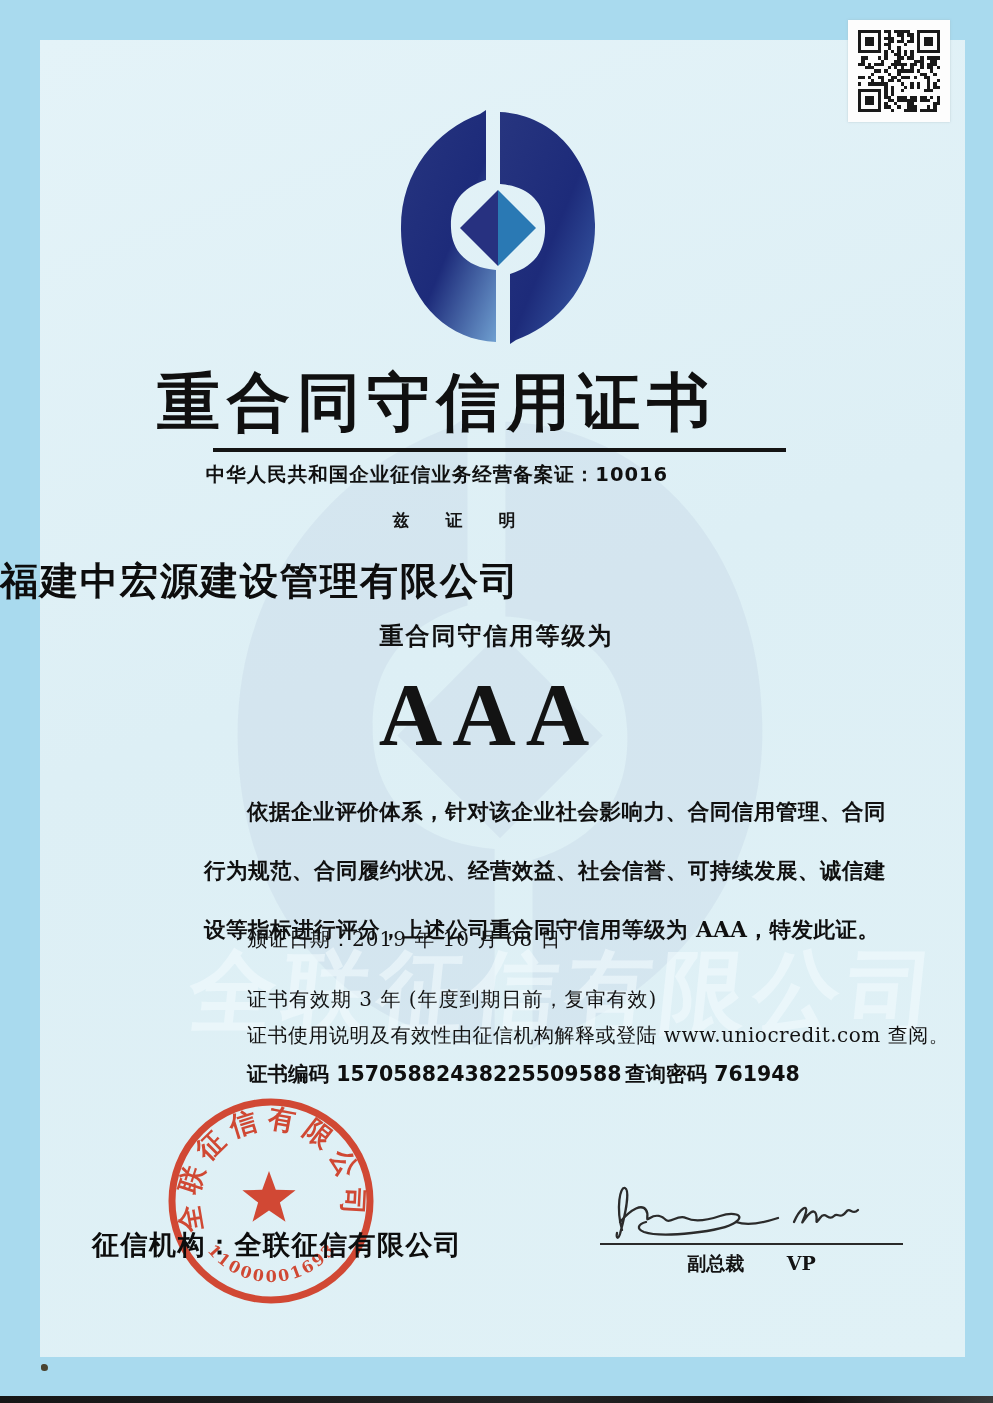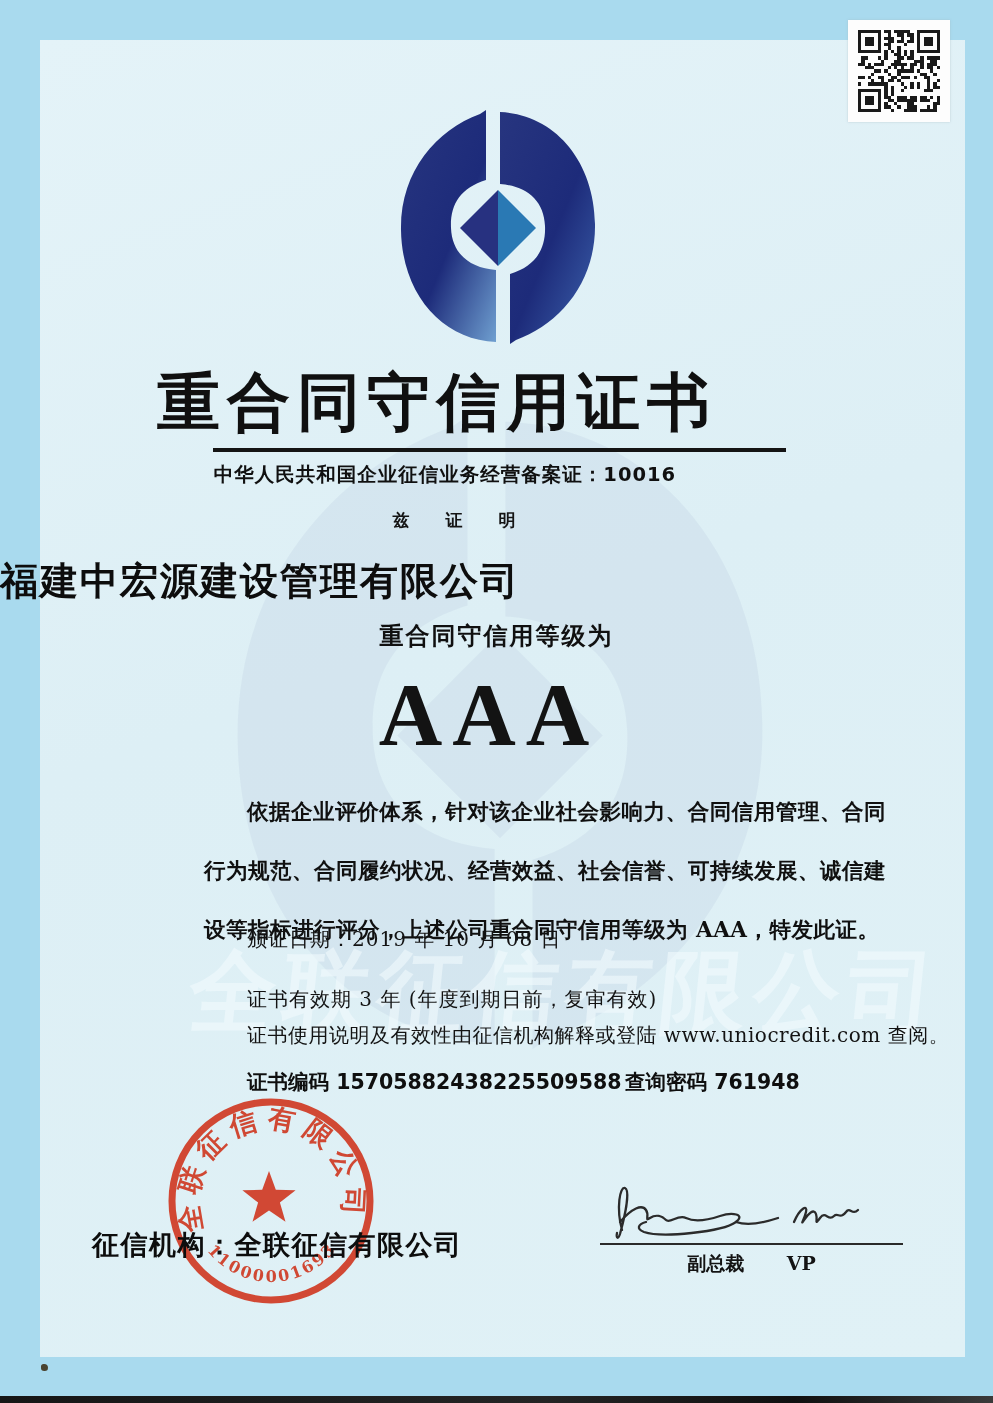--- a/index.html
+++ b/index.html
@@ -35,21 +35,21 @@
 
   
   .logo{position:absolute;left:388px;top:104px;}
 
   .title{
     position:absolute;left:0;top:360px;width:874px;text-align:center;
     font-size:63px;font-weight:900;color:#101010;letter-spacing:7px;
   }
   .divider{position:absolute;left:213px;top:448px;width:573px;height:4px;background:#141414;}
   .regline{
-    position:absolute;left:8px;top:461px;width:874px;text-align:center;
+    position:absolute;left:0;top:461px;width:874px;text-align:center;
     font-size:19.5px;font-weight:bold;color:#101010;letter-spacing:1px;
     font-family:"DejaVu Sans","Liberation Sans",sans-serif;
   }
   .certify{
     position:absolute;left:0;top:509px;width:908px;text-align:center;
     font-size:17px;font-weight:bold;color:#141414;letter-spacing:15px;text-indent:15px;
   }
   .company{
     position:absolute;left:0;top:556px;width:993px;text-align:left;
     font-size:38px;font-weight:bold;color:#0d0d0d;letter-spacing:2px;
@@ -67,21 +67,21 @@
   .body-par{
     position:absolute;left:204px;top:782px;width:682px;
     font-size:21.5px;font-weight:bold;color:#101010;line-height:59px;
     text-indent:2em;text-align:justify;letter-spacing:0.5px;
   }
   .issue-date{position:absolute;left:247px;top:926px;font-size:20px;color:#131313;letter-spacing:1px;}
   .validity{position:absolute;left:247px;top:986px;font-size:20px;color:#131313;letter-spacing:1px;}
   .usage{position:absolute;left:247px;top:1022px;font-size:20px;color:#131313;letter-spacing:0.5px;}
   .cert-row{
     position:absolute;left:247px;top:1060px;width:700px;font-size:20.5px;color:#0f0f0f;
-    font-family:"DejaVu Sans","Liberation Sans",sans-serif;font-weight:600;margin-top:8px;
+    font-family:"DejaVu Sans","Liberation Sans",sans-serif;font-weight:600;
   }
   .query{position:absolute;left:378px;top:0;}
 
   
   .seal{position:absolute;left:162px;top:1095px;}
   .agency{
     position:absolute;left:92px;top:1219px;
     font-size:27px;font-weight:bold;color:#0d0d0d;letter-spacing:1.5px;margin-top:8px;
   }
   

